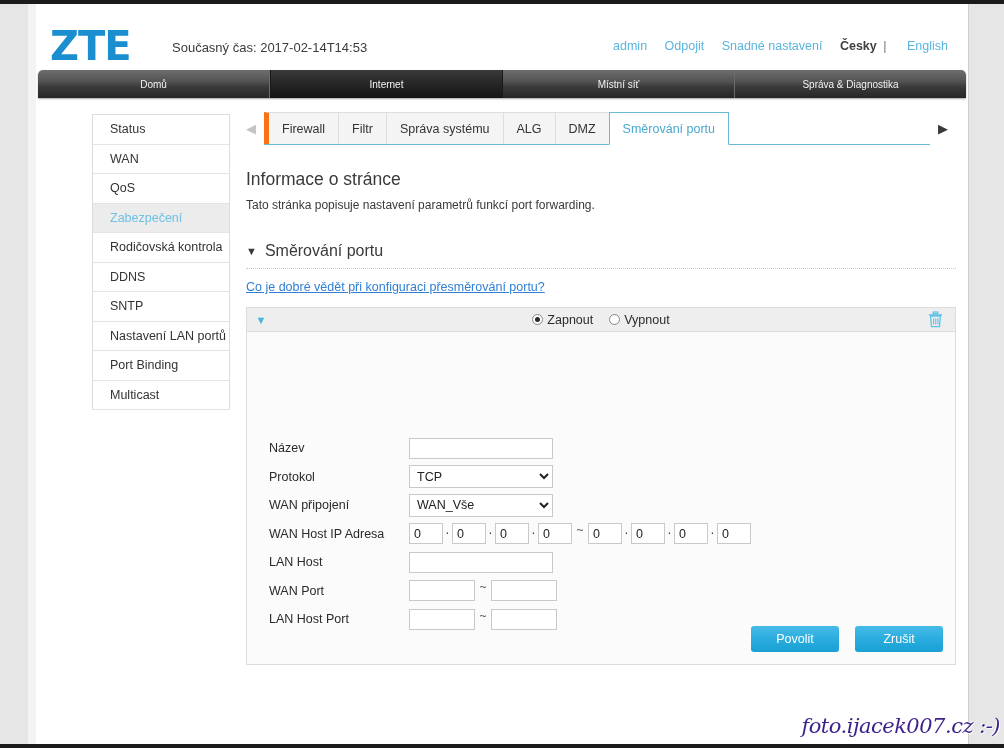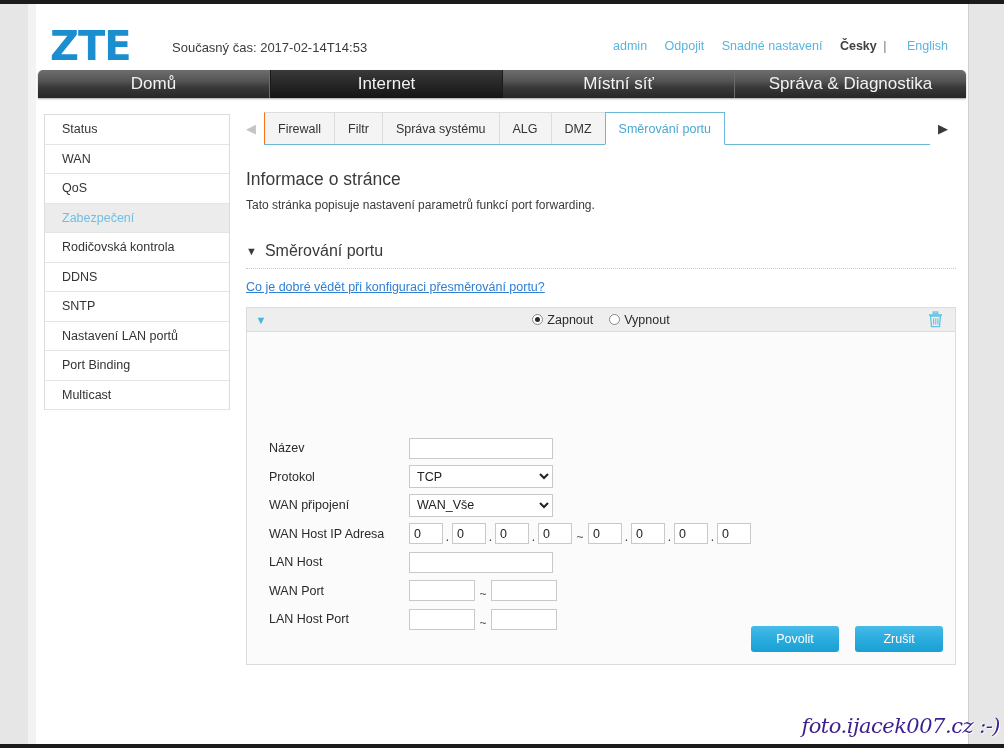--- a/index.html
+++ b/index.html
@@ -50,36 +50,36 @@
   
   .mainnav {
     position:relative; margin:0 2px; height:28px;
     border-radius:5px 5px 0 0;
     background:linear-gradient(to bottom,#6e6e6e 0%,#535353 40%,#3a3a3a 60%,#262626 100%);
     display:flex; overflow:hidden;
     box-shadow:0 1px 2px rgba(0,0,0,.35);
   }
   .mainnav .nav-item {
     flex:1; display:flex; align-items:center; justify-content:center;
-    color:#f2f2f2; font-size:17px;
+    color:#f2f2f2; font-size:10px;
     border-right:1px solid #6b6b6b;
     cursor:pointer;
   }
   .mainnav .nav-item:last-child { border-right:none; }
   .mainnav .nav-item.active {
     background:linear-gradient(to bottom,#3a3a3a 0%,#2a2a2a 40%,#151515 100%);
     border-left:1px solid #1a1a1a;
     border-right:1px solid #1a1a1a;
   }
 
   
   .body-wrap { display:flex; height:648px; }
 
   .sidebar { width:194px; padding:16px 0 0 8px; }
-  .sb-list { border:1px solid #dcdcdc; border-bottom:none; background:#fff; }
+  .sb-list { border:1px solid #dcdcdc; border-bottom:none; background:#fff;margin-left:48px; }
   .sb-item {
     height:29.5px; line-height:29.5px;
     padding-left:17px; font-size:12.5px; color:#333;
     border-bottom:1px solid #e4e4e4; cursor:pointer;
     background:#fff;
   }
   .sb-item.active { background:#ececec; color:#6ec0e4; }
 
   .content { flex:1; padding:14px 12px 0 8px; position:relative; }
 
@@ -92,21 +92,21 @@
   .tab-arrow.left { color:#c4c4c4; }
   .tab-arrow.right { color:#3a3a3a; }
   .tabs { display:flex; align-items:stretch; flex:1; }
   .tab {
     background:#f4f4f4; border:1px solid #dddddd; border-bottom:1px solid #6bb9d6;
     border-right:none;
     display:flex; align-items:center; justify-content:center;
     padding:0 13px; font-size:12.5px; color:#333; cursor:pointer;
     white-space:nowrap;
   }
-  .tab:first-child { border-left:1px solid #f97316; }
+  .tab:first-child { border-left:5px solid #f97316; }
   .tab.active {
     background:#ffffff; color:#49a9cf;
     border:1px solid #6bb9d6; border-bottom:1px solid #ffffff;
     position:relative; z-index:3;
   }
   .tab-underline {
     position:absolute; left:26px; right:26px; bottom:0; height:1px; background:#6bb9d6;
   }
 
   
@@ -143,21 +143,21 @@
   .rb.on::after {
     content:""; position:absolute; left:2px; top:2px; width:5px; height:5px;
     border-radius:50%; background:#2a2a2a;
   }
   .trash { position:absolute; right:12px; top:3px; cursor:pointer; line-height:1; }
 
   .panel-body { height:332px; position:relative; background:#fbfbfb; }
   .form { position:absolute; left:22px; top:102px; }
   .frow { display:flex; align-items:center; height:28.5px; }
   .flabel { width:140px; font-size:12.5px; color:#2a2a2a; }
-  .fctrl { display:flex; align-items:flex-end; gap:0; }
+  .fctrl { display:flex; align-items:flex-start; gap:0; }
   input.tin {
     font-family:"Liberation Sans", sans-serif; font-size:12.5px; color:#222;
     border:1px solid #c9c9c9; background:#fff; height:21px; padding:0 4px;
     outline:none;
   }
   .w-text { width:144px; }
   .w-oct  { width:34px; }
   .w-port { width:66px; }
   .dot { width:9px; text-align:center; font-size:12px; color:#333; }
   .tilde { width:16px; text-align:center; font-size:12px; color:#555; }

